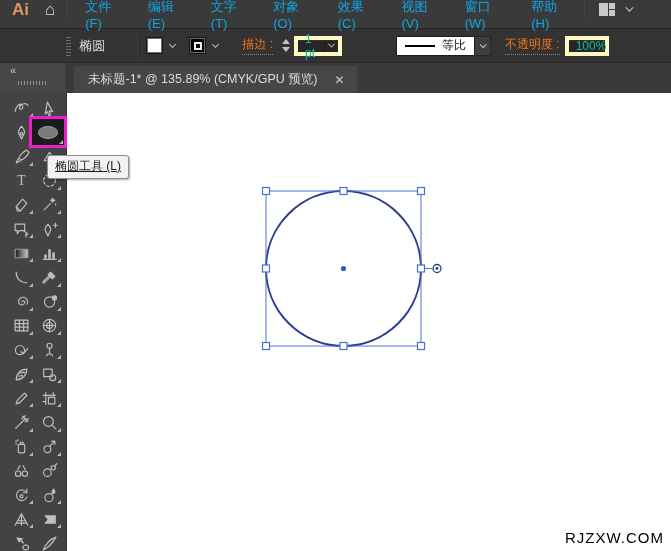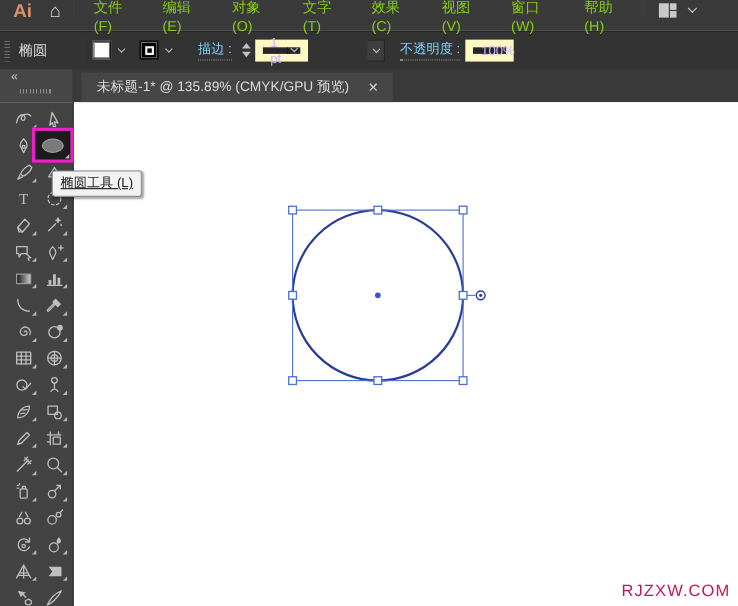--- a/index.html
+++ b/index.html
@@ -5,43 +5,43 @@
   * { margin:0; padding:0; box-sizing:border-box; }
   html,body { width:671px; height:551px; overflow:hidden; }
   body { font-family:"Liberation Sans","DejaVu Sans",sans-serif; background:#fff; position:relative; font-size:13px; -webkit-font-smoothing:antialiased; }
 
   
   .menubar { height:28px; background:#3a3a3a; display:flex; align-items:flex-start; color:#e4e4e4; }
   .ai-logo { font-weight:bold; font-size:17px; color:#df9168; padding:0 10px 0 12px; letter-spacing:0; }
   .home-btn { font-size:17px; color:#d8d8d8; padding:0 12px 2px 6px; }
   .vsep { width:1px; height:18px; background:#2a2a2a; border-right:1px solid #474747; }
   .menus { display:flex; height:100%; align-items:center; margin-left:6px; }
-  .menu-item { padding:0 11px; height:100%; display:flex; align-items:center; cursor:default; font-size:13px; color:#84cc16; }
+  .menu-item { padding:0 11px; height:100%; display:flex; align-items:center; cursor:default; font-size:13px; color:#0ea5e9; }
   .menubar-right { margin-left:auto; display:flex; align-items:center; padding-right:40px; }
   .ws-icon { width:16px; height:13px; display:grid; grid-template-columns:9px 6px; grid-template-rows:6px 6px; gap:1px; margin:0 10px 0 14px; }
   .ws-icon div { background:#c9c9c9; }
   .ws-icon .a { grid-row:1/3; }
   .chev-down { width:6px; height:6px; border-right:1.6px solid #cfcfcf; border-bottom:1.6px solid #cfcfcf; transform:rotate(45deg) translateY(-2px); }
 
   
-  .controlbar { height:34px; background:#333333; border-top:1px solid #262626; display:flex; align-items:center; color:#d6d6d6; font-size:12px; }
+  .controlbar { height:34px; background:#333333; border-top:1px solid #262626; display:flex; align-items:center; color:#d6d6d6; font-size:12px;justify-content:center; }
   .grip-v { width:5px; height:20px; margin-left:4px; background:repeating-linear-gradient(0deg,#7d7d7d 0 1px,transparent 1px 3px); opacity:.8; }
   .ctl-tool-label { margin:0 0 0 8px; width:58px; font-size:13px; color:#dadada; }
   .cb-sep { width:1px; height:24px; background:#262626; border-right:1px solid #424242; margin:0 8px 0 0; }
   .swatch-group { display:flex; align-items:center; margin-right:8px; }
   .swatch { width:17px; height:17px; border:1px solid #161616; box-shadow:0 0 0 1px #6e6e6e inset; }
   .swatch.fill { background:#fff; }
   .swatch.stroke { background:#000; display:flex; align-items:center; justify-content:center; }
   .swatch.stroke .hole { width:8px; height:8px; border:2px solid #f2f2f2; background:#000; }
   .mini-chev { width:5px; height:5px; border-right:1.4px solid #bdbdbd; border-bottom:1.4px solid #bdbdbd; transform:rotate(45deg); margin:0 6px 2px 7px; }
-  .link-label { color:#7dd3fc; border-bottom:1px dotted #8a8a8a; padding-bottom:1px; margin-right:5px; white-space:nowrap; }
+  .link-label { color:#f97316; border-bottom:1px dotted #8a8a8a; padding-bottom:1px; margin-right:5px; white-space:nowrap; }
   .stepper { display:flex; flex-direction:column; justify-content:center; gap:3px; margin:0 4px; }
   .tri-up { width:0; height:0; border-left:4px solid transparent; border-right:4px solid transparent; border-bottom:5px solid #c2c2c2; }
   .tri-dn { width:0; height:0; border-left:4px solid transparent; border-right:4px solid transparent; border-top:5px solid #c2c2c2; }
-  .dark-field { background:#262626; border:7px solid #fef9c3; box-shadow:inset 0 1px 0 rgba(255,255,255,.05); height:20px; display:flex; align-items:center; color:#c4b5fd; }
+  .dark-field { background:#262626; border:4px solid #fef9c3; box-shadow:inset 0 1px 0 rgba(255,255,255,.05); height:20px; display:flex; align-items:center; color:#14b8a6; }
   .field-weight { width:48px; padding-left:7px; margin-right:2px; }
   .field-weight .fchev { margin-left:auto; border-left:1px solid #1b1b1b; height:100%; width:15px; display:flex; align-items:center; justify-content:center; }
   .fchev i { display:block; width:5px; height:5px; border-right:1.4px solid #bdbdbd; border-bottom:1.4px solid #bdbdbd; transform:rotate(45deg) translate(-1px,-1px); }
   .preview-group { display:flex; align-items:center; margin-left:52px; }
   .preview-box { background:#ffffff; height:20px; display:flex; align-items:center; padding:0 8px; color:#111; border:1px solid #1b1b1b; }
   .preview-line { width:30px; height:2px; background:#000; margin-right:7px; }
   .preview-line.thick { height:3px; }
   .preview-chev { width:16px; height:20px; background:#3e3e3e; border:1px solid #262626; border-left:none; display:flex; align-items:center; justify-content:center; }
   .preview-chev i { display:block; width:5px; height:5px; border-right:1.4px solid #c6c6c6; border-bottom:1.4px solid #c6c6c6; transform:rotate(45deg) translateY(-1px); }
   .opacity-group { display:flex; align-items:center; margin-left:14px; }
@@ -67,34 +67,34 @@
   .tool.selected .sel-box { position:absolute; left:-6px; top:-4px; width:38px; height:32px; border:3px solid #e822c6; background:#1b1b1b; display:flex; align-items:center; justify-content:center; }
   .tool.selected .sel-box::after { content:""; position:absolute; right:1px; bottom:1px; width:0; height:0; border-left:4px solid transparent; border-bottom:4px solid #b5b5b5; }
   .sel-ellipse { width:20px; height:13px; background:#7a7a7a; border:1px solid #9f9f9f; border-radius:50%; }
 
   
   .tooltip { position:absolute; left:47px; top:155px; z-index:10; background:#f2f2f2; border:1px solid #8f8f8f; border-radius:3px; padding:2px 7px 3px; font-size:12px; color:#1c1c1c; box-shadow:1px 1px 2px rgba(0,0,0,.35); white-space:nowrap;text-decoration:underline; }
 
   
   #selection-svg { position:absolute; left:67px; top:0; width:604px; height:458px; }
 
-  .watermark { position:absolute; right:7px; bottom:5px; font-size:15px; color:#be185d; letter-spacing:1px;margin-top:44px; }
+  .watermark { position:absolute; right:7px; bottom:5px; font-size:15px; color:#000000; letter-spacing:1px;margin-top:44px; }
 </style>
 </head>
 <body>
 
 <div class="menubar">
   <span class="ai-logo">Ai</span>
   <span class="home-btn">⌂</span>
   <span class="vsep"></span>
   <div class="menus" id="menu-items">
       <div class="menu-item">文件(F)</div>
       <div class="menu-item">编辑(E)</div>
+      <div class="menu-item">文字(T)</div>
       <div class="menu-item">对象(O)</div>
-      <div class="menu-item">文字(T)</div>
       <div class="menu-item">效果(C)</div>
       <div class="menu-item">视图(V)</div>
       <div class="menu-item">窗口(W)</div>
       <div class="menu-item">帮助(H)</div>
     </div>
   <div class="menubar-right">
     <span class="vsep"></span>
     <span class="ws-icon">
         <div class="a"></div>
         <div></div>
@@ -123,20 +123,24 @@
     <div class="tri-up"></div>
     <div class="tri-dn"></div>
   </div>
   <div class="dark-field field-weight">
     <span>1 pt</span>
     <span class="fchev">
         <i></i>
       </span>
   </div>
   <div class="preview-group">
+    <div class="preview-box">
+      <span class="preview-line"></span>
+      <span>等比</span>
+    </div>
     <div class="preview-chev">
         <i></i>
       </div>
   </div>
   <div class="opacity-group">
     <span class="link-label">不透明度 :</span>
     <div class="dark-field field-opacity">
       <span>100%</span>
     </div>
   </div>

